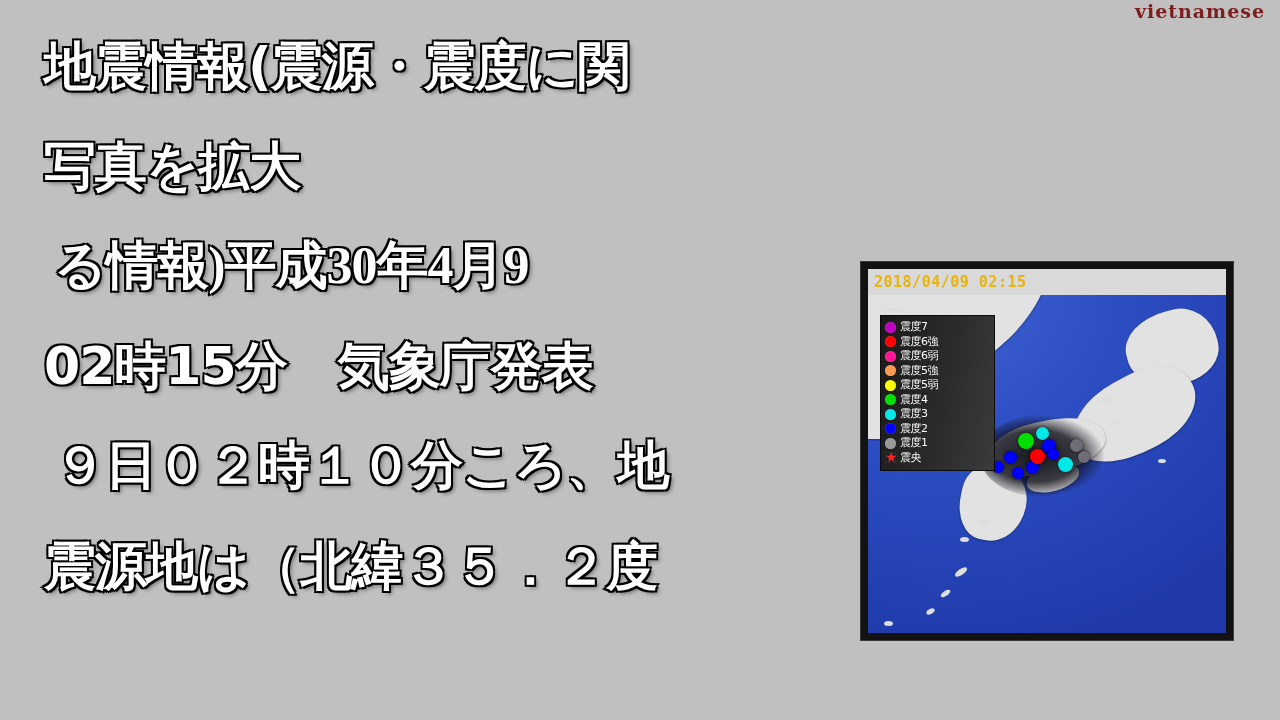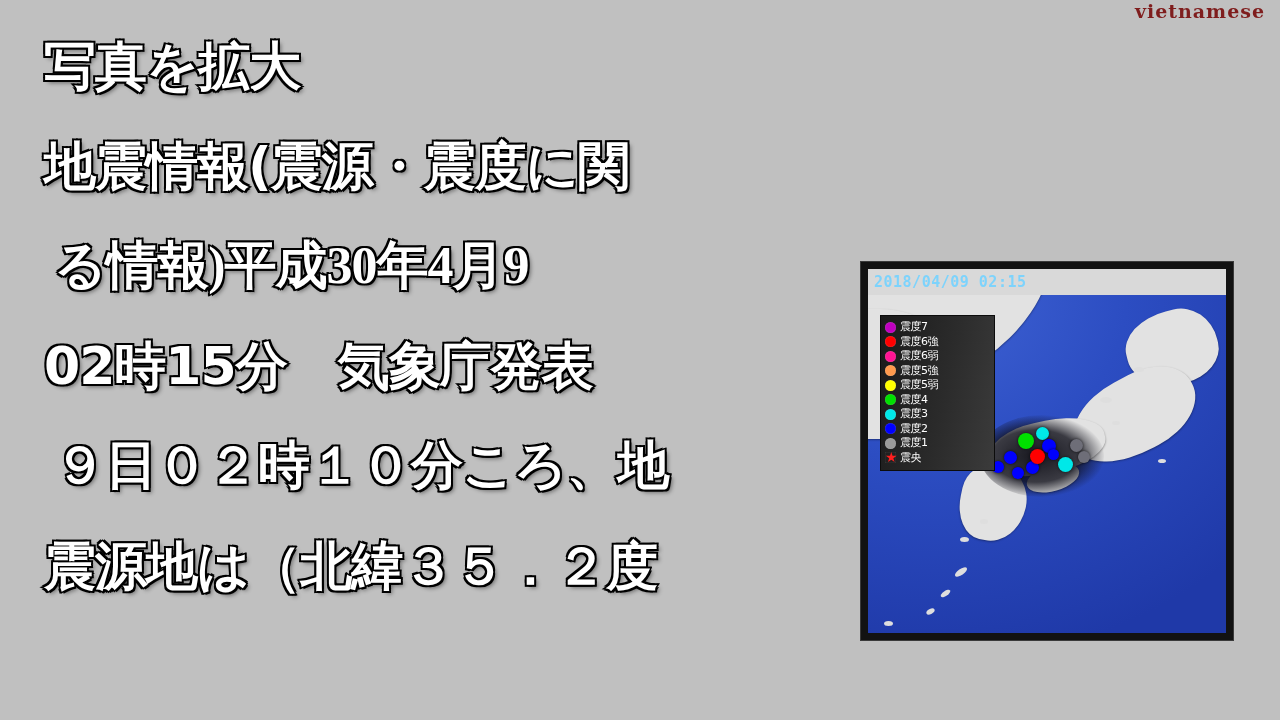--- a/index.html
+++ b/index.html
@@ -221,21 +221,21 @@
   }
 
   
   #map-timestamp {
     position: absolute;
     left: 6px;
     top: 4px;
     font-family: "DejaVu Sans Mono", "Liberation Mono", monospace;
     font-weight: bold;
     font-size: 15px;
-    color: #7dd3fc;
+    color: #eab308;
     letter-spacing: .5px;
     z-index: 6;
   }
   #map-header-strip {
     position: absolute;
     left: 0; right: 0; top: 0;
     height: 26px;
     background: #d9d9d9;
     z-index: 4;
   }
@@ -280,22 +280,22 @@
     white-space: nowrap;
     letter-spacing: -.5px;
   }
 </style>
 </head>
 <body>
 
 <div id="screen">
 
   <div id="caption-block">
+    <div class="caption-line">地震情報(震源・震度に関</div>
     <div class="caption-line">写真を拡大</div>
-    <div class="caption-line">地震情報(震源・震度に関</div>
     <div class="caption-line indent">る情報)平成30年4月9</div>
     <div class="caption-line">02時15分　気象庁発表</div>
     <div class="caption-line indent">９日０２時１０分ころ、地</div>
     <div class="caption-line">震源地は（北緯３５．２度</div>
   </div>
 
   <div id="logo">
     <div id="logo-caption">vietnamese</div>
   </div>
 

